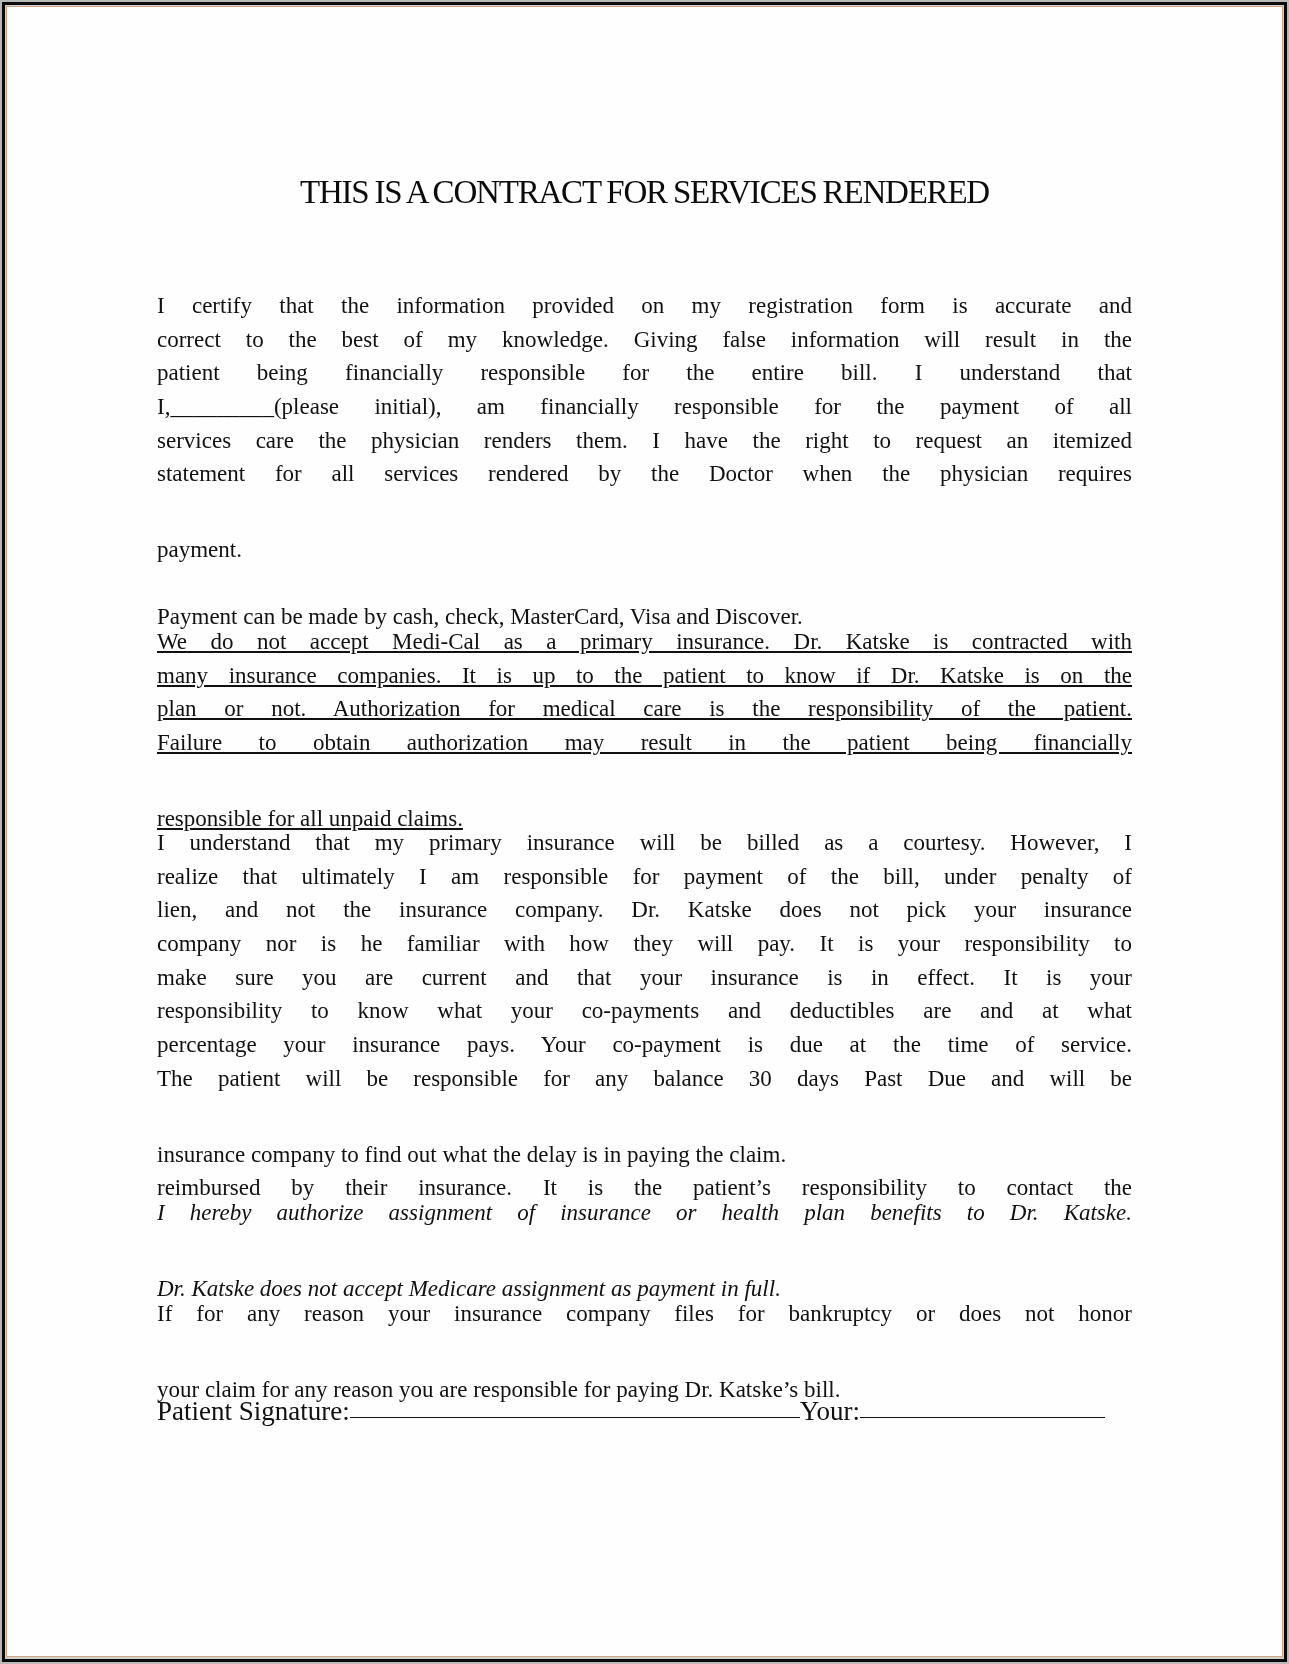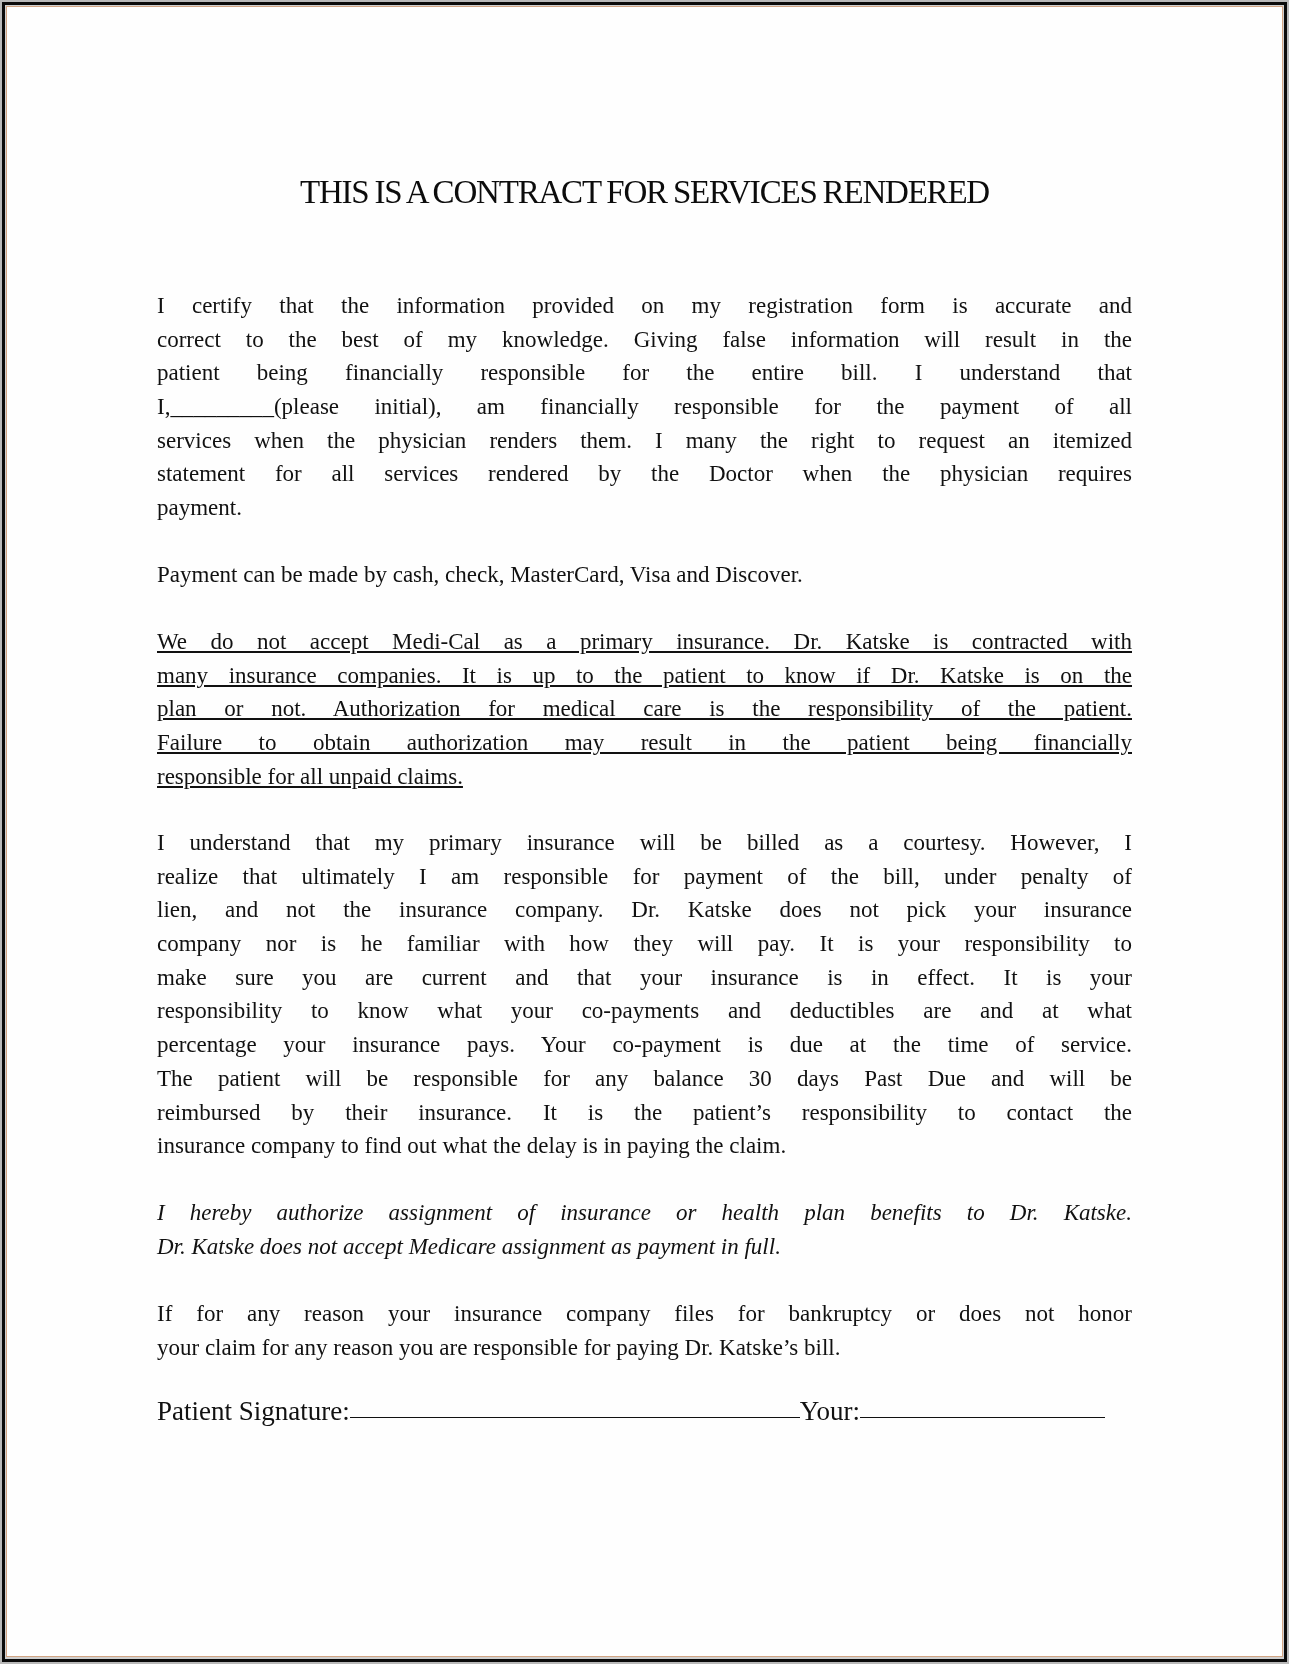--- a/index.html
+++ b/index.html
@@ -58,20 +58,21 @@
   .line {
     display: block;
     height: 33.7px;
     white-space: nowrap;
     text-align: justify;
     text-align-last: justify;
   }
   .line.last {
     text-align: left;
     text-align-last: left;
+    margin-top: 42px;
   }
   .sig-row {
     position: absolute;
     left: 157px;
     width: 975px;
     top: 1380px;
     font-size: 27px;
     line-height: 33.7px;
     white-space: nowrap;
     display: flex;
@@ -96,21 +97,21 @@
 
 <div class="page">
 
   <div class="title">THIS IS A CONTRACT FOR SERVICES RENDERED</div>
 
   <div class="para" style="top:274px;">
     <span class="line">I certify that the information provided on my registration form is accurate and</span>
     <span class="line">correct to the best of my knowledge. Giving false information will result in the</span>
     <span class="line">patient being financially responsible for the entire bill. I understand that</span>
     <span class="line">I,_________(please initial), am financially responsible for the payment of all</span>
-    <span class="line">services when the physician renders them.  I many the right to request an itemized</span>
+    <span class="line">services care the physician renders them.  I have the right to request an itemized</span>
     <span class="line">statement for all services rendered by the Doctor when the physician requires</span>
     <span class="line last">payment.</span>
   </div>
 
   <div class="para" style="top:543px;">
     <span class="line last">Payment can be made by cash, check, MasterCard, Visa and Discover.</span>
   </div>
 
   <div class="para" style="top:610px;text-decoration:underline;">
     <span class="line">We do not accept Medi-Cal as a primary insurance.  Dr. Katske is contracted with</span>
@@ -122,22 +123,22 @@
 
   <div class="para" style="top:811px;">
     <span class="line">I understand that my primary insurance will be billed as a courtesy.  However, I</span>
     <span class="line">realize that ultimately I am responsible for payment of the bill, under penalty of</span>
     <span class="line">lien, and not the insurance company.  Dr. Katske does not pick your insurance</span>
     <span class="line">company nor is he familiar with how they will pay.  It is your responsibility to</span>
     <span class="line">make sure you are current and that your insurance is in effect.  It is your</span>
     <span class="line">responsibility to know what your co-payments and deductibles are and at what</span>
     <span class="line">percentage your insurance pays. Your co-payment is due at the time of service.</span>
     <span class="line">The patient will be responsible for any balance 30 days Past Due and will be</span>
+    <span class="line last">insurance company to find out what the delay is in paying the claim.</span>
     <span class="line">reimbursed by their insurance.  It is the patient’s responsibility to contact the</span>
-    <span class="line last">insurance company to find out what the delay is in paying the claim.</span>
   </div>
 
   <div class="para" style="top:1181px;font-style:italic;">
     <span class="line">I hereby authorize assignment of insurance or health plan benefits to Dr. Katske.</span>
     <span class="line last">Dr. Katske does not accept Medicare assignment as payment in full.</span>
   </div>
 
   <div class="para" style="top:1282px;">
     <span class="line">If for any reason your insurance company files for bankruptcy or does not honor</span>
     <span class="line last">your claim for any reason you are responsible for paying Dr. Katske’s bill.</span>

